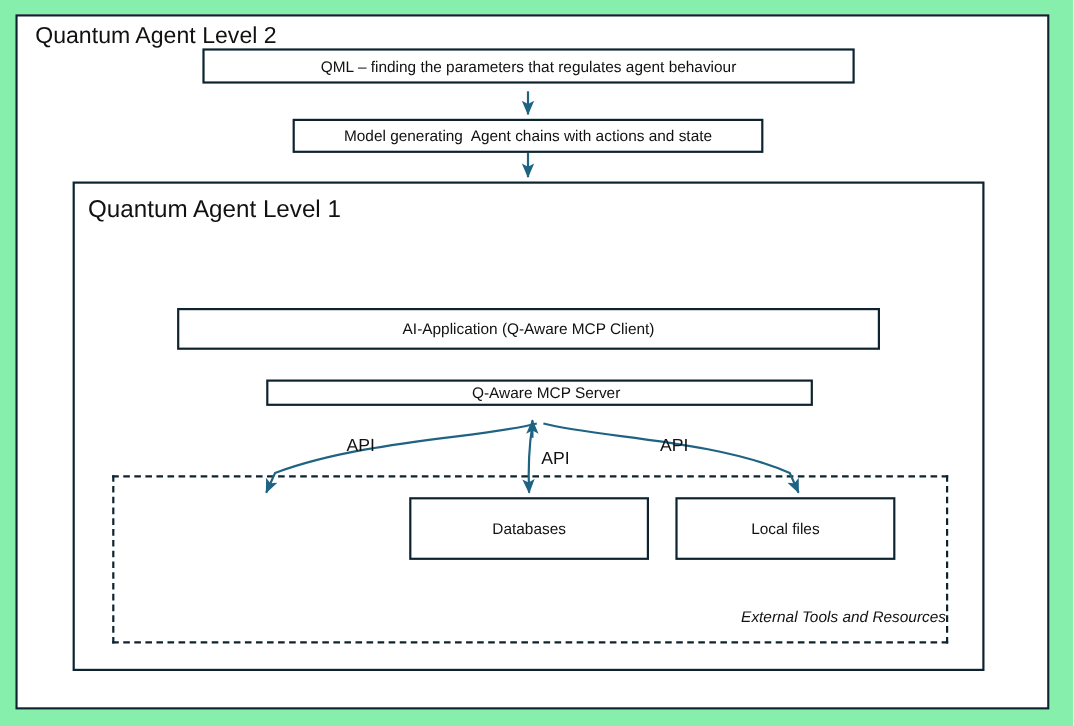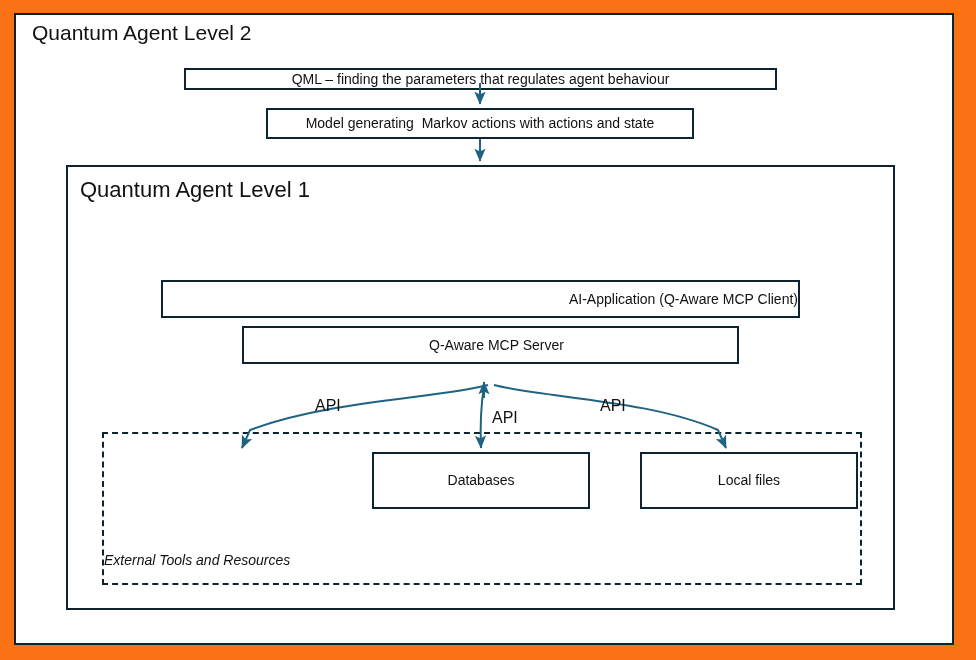--- a/index.html
+++ b/index.html
@@ -9,21 +9,21 @@
     background: #ffffff;
   }
   body {
     font-family: "Liberation Sans", sans-serif;
     -webkit-font-smoothing: antialiased;
   }
   #canvas {
     position: relative;
     width: 976px;
     height: 660px;
-    background: #f97316;
+    background: #86efac;
     overflow: hidden;
   }
 
   
   .box {
     position: absolute;
     box-sizing: border-box;
     border: 2px solid #0d2430;
     background: #ffffff;
     display: flex;
@@ -70,53 +70,53 @@
   #level1-title {
     position: absolute;
     left: 12px;
     top: 10px;
     font-size: 22px;
     color: #111111;
     white-space: pre;
   }
 
   
-  #qml-box    { left: 184px; top: 68px;  width: 593px; height: 22px; align-items: center; }
+  #qml-box    { left: 184px; top: 44px;  width: 593px; height: 32px; align-items: center; }
   #model-box  { left: 266px; top: 108px; width: 428px; height: 31px; }
 
   
-  #app-box    { left: 161px; top: 280px; width: 639px; height: 38px; justify-content: flex-end; }
-  #server-box { left: 242px; top: 326px; width: 497px; height: 38px; padding-left: 12px; }
+  #app-box    { left: 161px; top: 280px; width: 639px; height: 38px; }
+  #server-box { left: 242px; top: 345px; width: 497px; height: 24px; padding-left: 12px; }
 
   
   #tools-frame {
     position: absolute;
     box-sizing: border-box;
     left: 102px;
     top: 432px;
     width: 760px;
     height: 153px;
     border: 2px dashed #0d2430;
     background: transparent;
   }
   #tools-caption {
     position: absolute;
     left: 0;
     right: 0;
     top: 118px;
-    text-align: left;
+    text-align: right;
     font-size: 14px;
     font-style: italic;
     color: #111111;
   }
 
   
   #webservice-box { left: 130px; top: 452px; width: 218px; height: 57px; }
   #databases-box  { left: 372px; top: 452px; width: 218px; height: 57px; }
-  #localfiles-box { left: 640px; top: 452px; width: 218px; height: 57px; }
+  #localfiles-box { left: 614px; top: 452px; width: 200px; height: 57px; }
 
   
   #arrows {
     position: absolute;
     left: 0;
     top: 0;
     width: 976px;
     height: 660px;
     pointer-events: none;
   }
@@ -139,21 +139,21 @@
 
   <div class="box" id="outer-frame">
     <div id="outer-title">Quantum Agent Level 2</div>
   </div>
 
   <div class="box" id="qml-box">
     <span class="box-label">QML – finding the parameters that regulates agent behaviour</span>
   </div>
 
   <div class="box" id="model-box">
-    <span class="box-label">Model generating  Markov actions with actions and state</span>
+    <span class="box-label">Model generating  Agent chains with actions and state</span>
   </div>
 
   <div class="box" id="level1-frame">
     <div id="level1-title">Quantum Agent Level 1</div>
   </div>
 
   <div class="box" id="app-box">
     <span class="box-label">AI-Application (Q-Aware MCP Client)</span>
   </div>
 

